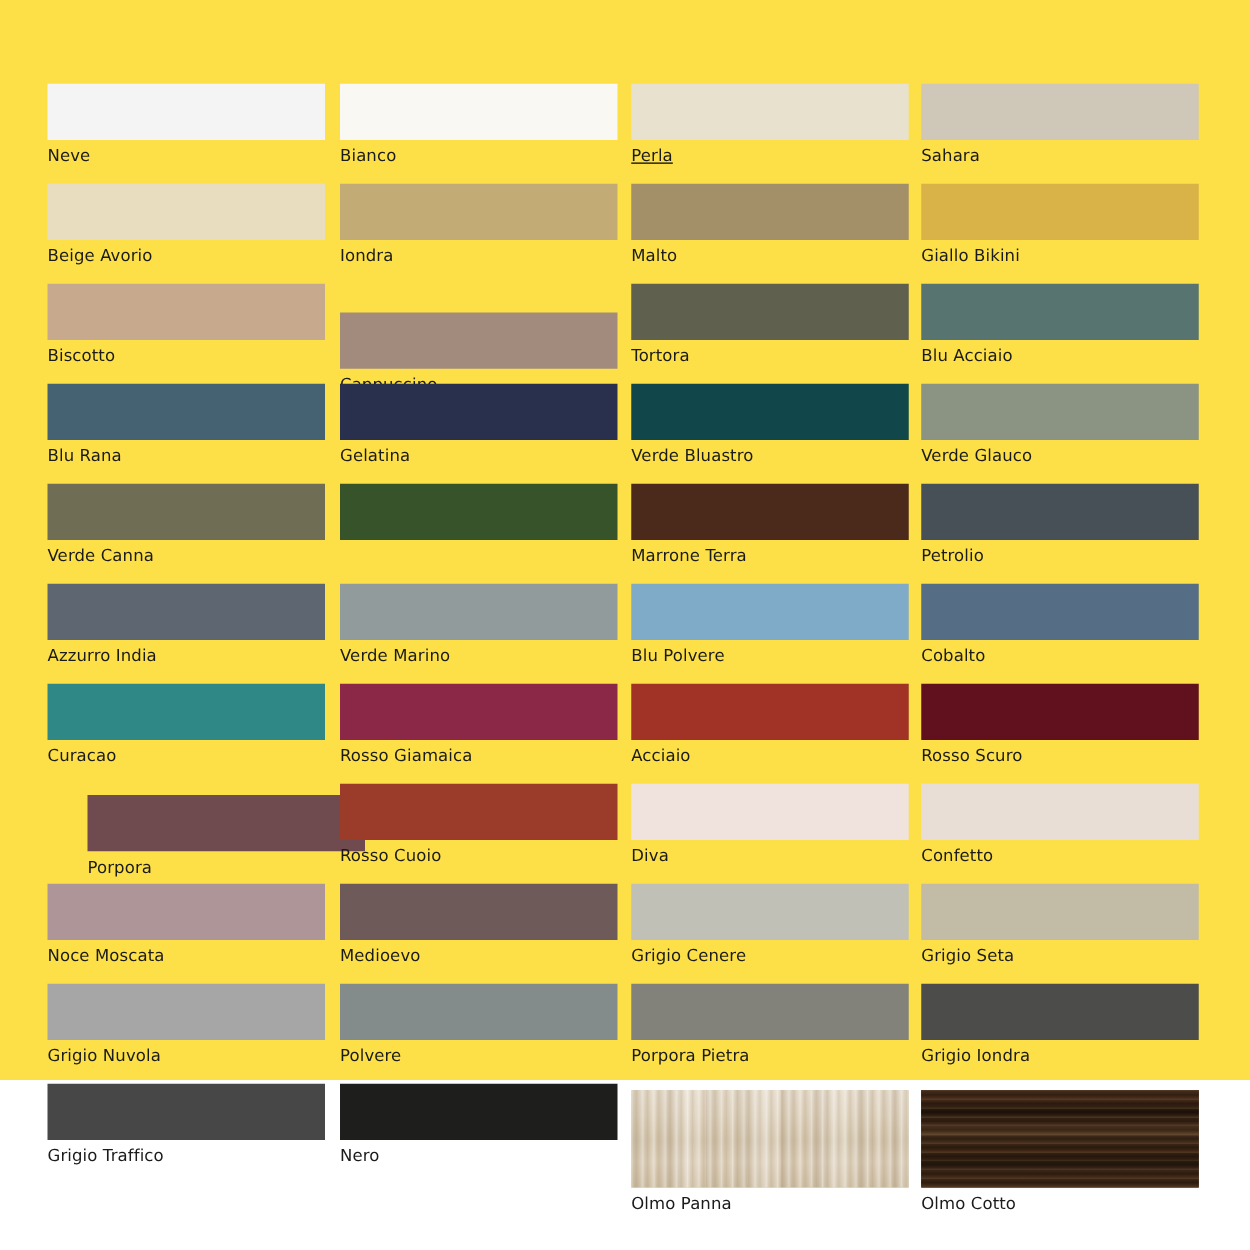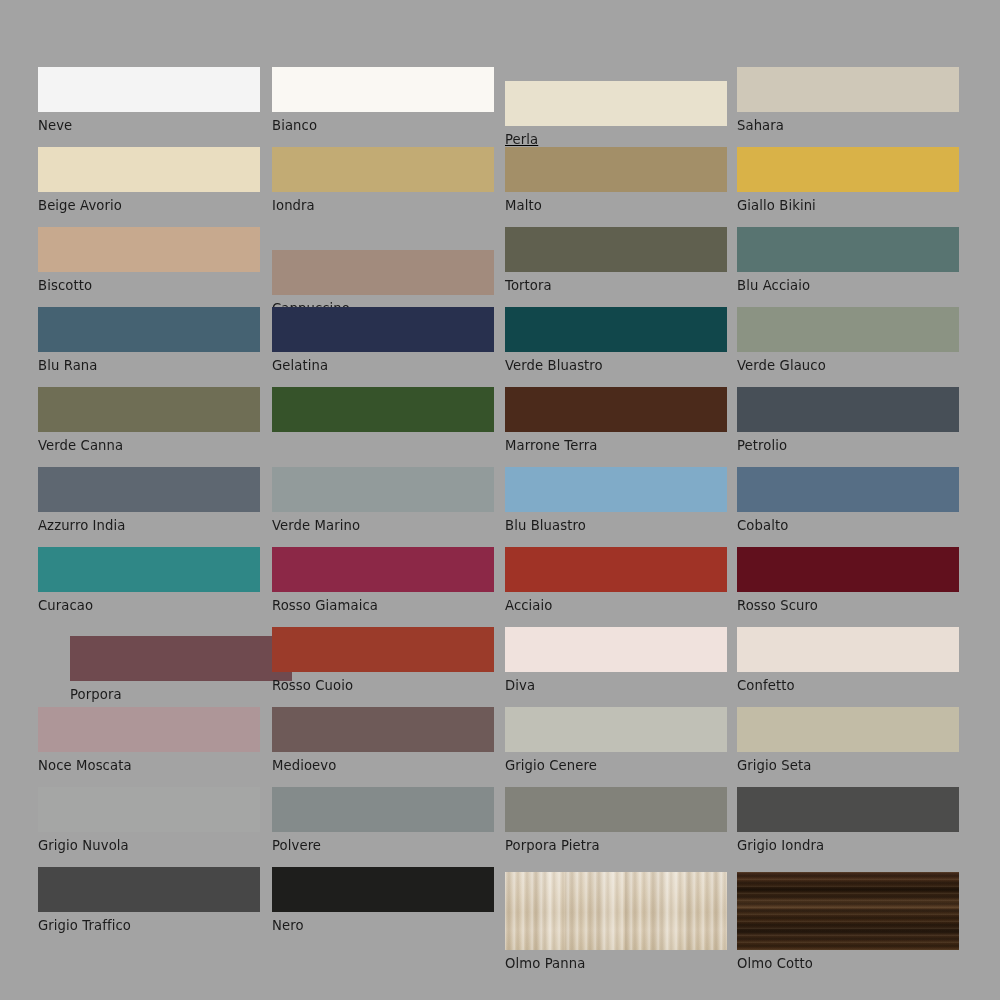--- a/index.html
+++ b/index.html
@@ -10,22 +10,22 @@
   body {
     width: 1000px;
     height: 1000px;
     font-family: "DejaVu Sans", "Liberation Sans", sans-serif;
     -webkit-font-smoothing: antialiased;
   }
 
   #palette-board {
     position: relative;
     width: 1000px;
-    height: 1000px;
-    background: #a3a3a3;
+    height: 864px;
+    background: #fde047;
   }
 
   .swatch-cell {
     position: absolute;
     width: 222px;
   }
 
   .swatch-chip {
     width: 222px;
     height: 45px;
@@ -101,21 +101,21 @@
 
 <div id="palette-board">
     <div class="swatch-cell" style="left: 38px; top: 67px;">
       <div class="swatch-chip" title="Neve" style="background-color: rgb(244, 244, 244);"></div>
       <div class="swatch-label">Neve</div>
     </div>
     <div class="swatch-cell" style="left: 272px; top: 67px;">
       <div class="swatch-chip" title="Bianco" style="background-color: rgb(250, 248, 243);"></div>
       <div class="swatch-label">Bianco</div>
     </div>
-    <div class="swatch-cell" style="left: 505px; top: 81px; text-decoration: underline;">
+    <div class="swatch-cell" style="left: 505px; top: 67px; text-decoration: underline;">
       <div class="swatch-chip" title="Perla" style="background-color: rgb(232, 225, 205);"></div>
       <div class="swatch-label">Perla</div>
     </div>
     <div class="swatch-cell" style="left: 737px; top: 67px;">
       <div class="swatch-chip" title="Sahara" style="background-color: rgb(207, 200, 184);"></div>
       <div class="swatch-label">Sahara</div>
     </div>
     <div class="swatch-cell" style="left: 38px; top: 147px;">
       <div class="swatch-chip" title="Beige Avorio" style="background-color: rgb(233, 221, 192);"></div>
       <div class="swatch-label">Beige Avorio</div>
@@ -182,21 +182,21 @@
     <div class="swatch-cell" style="left: 38px; top: 467px;">
       <div class="swatch-chip" title="Azzurro India" style="background-color: rgb(94, 103, 113);"></div>
       <div class="swatch-label">Azzurro India</div>
     </div>
     <div class="swatch-cell" style="left: 272px; top: 467px;">
       <div class="swatch-chip" title="Verde Marino" style="background-color: rgb(146, 155, 155);"></div>
       <div class="swatch-label">Verde Marino</div>
     </div>
     <div class="swatch-cell" style="left: 505px; top: 467px;">
       <div class="swatch-chip" title="Blu Pastello" style="background-color: rgb(128, 171, 200);"></div>
-      <div class="swatch-label">Blu Bluastro</div>
+      <div class="swatch-label">Blu Polvere</div>
     </div>
     <div class="swatch-cell" style="left: 737px; top: 467px;">
       <div class="swatch-chip" title="Cobalto" style="background-color: rgb(86, 110, 133);"></div>
       <div class="swatch-label">Cobalto</div>
     </div>
     <div class="swatch-cell" style="left: 38px; top: 547px;">
       <div class="swatch-chip" title="Curacao" style="background-color: rgb(47, 135, 134);"></div>
       <div class="swatch-label">Curacao</div>
     </div>
     <div class="swatch-cell" style="left: 272px; top: 547px;">

